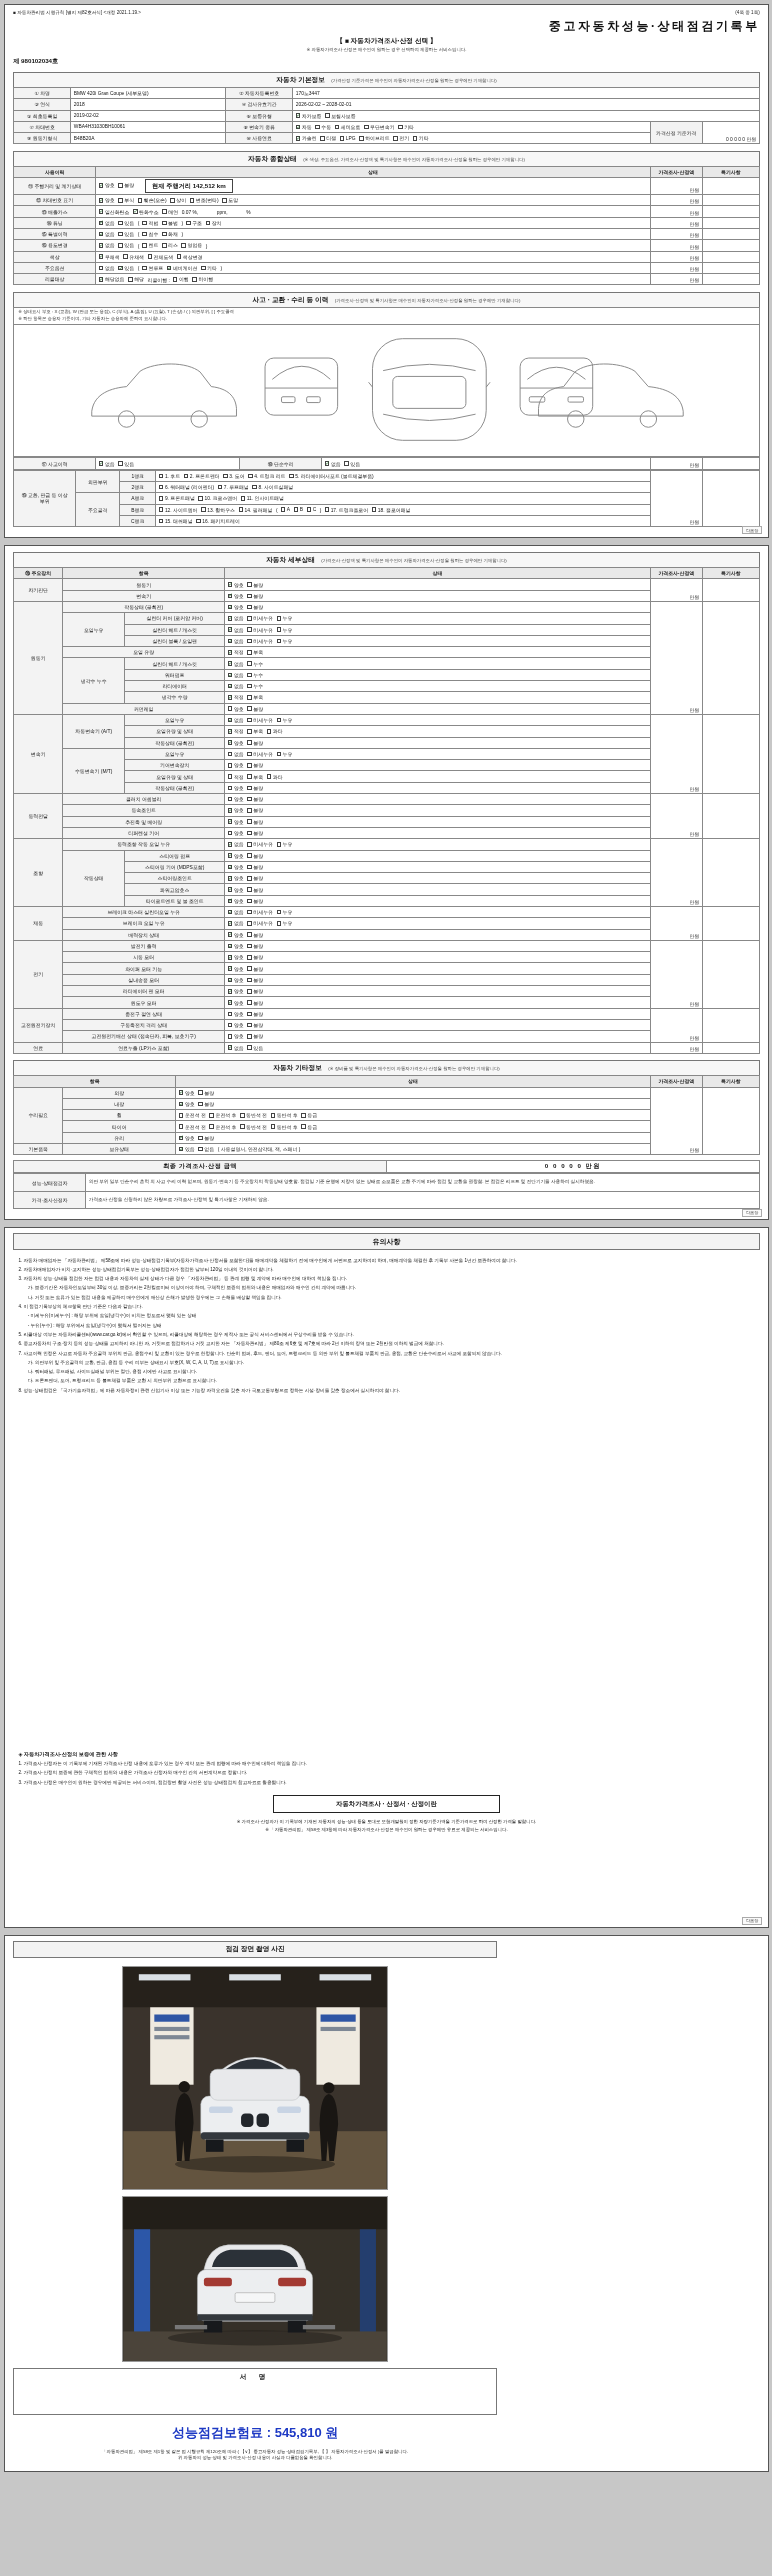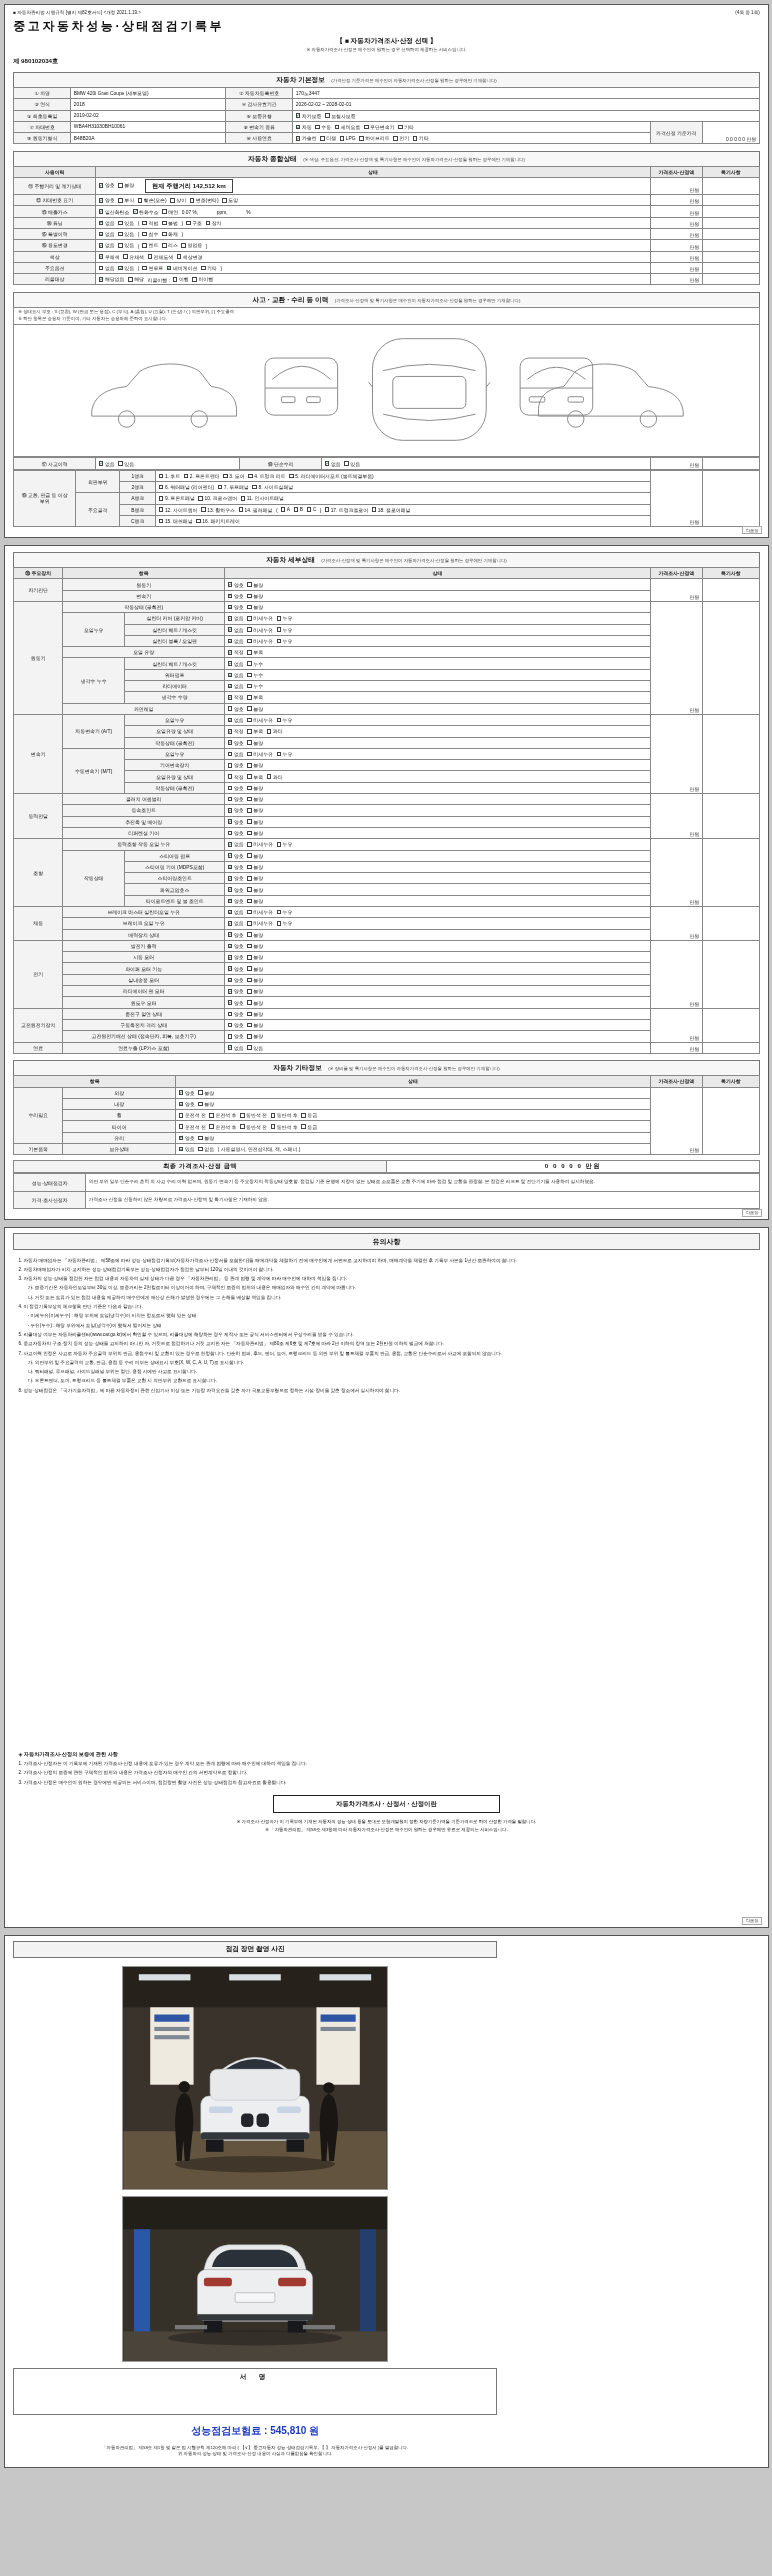--- a/index.html
+++ b/index.html
@@ -1,19 +1,19 @@
 <!DOCTYPE html>
 <html style="font-size:8.2px"><head>
 <meta charset="utf-8">
 <style>
 *{box-sizing:border-box;margin:0;padding:0}
 body{width:773px;background:#c7c7c7;font-family:"Liberation Sans","DejaVu Sans",sans-serif;color:#111}
 .block{width:765px;margin:4.1px auto 7.2px;background:#fff;border:0.5px solid #555;padding:5.2px 8.2px 9.3px;position:relative}
 .topline{display:flex;justify-content:space-between;font-size:4.6px;color:#222}
-.title{text-align:left;font-size:12px;font-weight:bold;letter-spacing:2.6px;margin-top:3.1px}
+.title{text-align:right;font-size:12px;font-weight:bold;letter-spacing:2.6px;margin-top:3.1px}
 .subtitle{text-align:center;font-size:6.7px;font-weight:bold;margin-top:2.1px}
 .subnote{text-align:center;font-size:4.4px;color:#333;margin-top:1px}
 .docno{font-size:6.2px;font-weight:bold;margin:4.1px 0 1px}
 .secbar{border:0.5px solid #777;border-bottom:0;background:#f7f7f7;text-align:center;padding:2.1px 1px;margin-top:6.2px}
 .sect{font-weight:bold;font-size:6.7px}
 .secn{font-size:4.4px;color:#444;margin-left:4.1px}
 table.frm{width:100%;border-collapse:collapse;table-layout:fixed}
 .frm th,.frm td{border:0.5px solid #888;padding:1px 2.6px;font-size:4.9px;vertical-align:middle;overflow:hidden;word-break:keep-all}
 .frm th{background:#f3f3f3;font-weight:normal;text-align:center}
 .frm th.hd{background:#e9e9e9;font-weight:bold}
@@ -41,21 +41,21 @@
 .warranty-items{padding:0 5.2px}
 .sanbox{width:227px;margin:9.3px auto 4.1px;border:1px solid #222;text-align:center;font-weight:bold;font-size:6.4px;padding:3.6px;background:#fff}
 .boxnotes{width:88%;margin:0 auto 5.2px}
 .boxnotes .nline{font-size:4.4px;text-align:center;margin-bottom:1px}
 .band{border:0.5px solid #777;background:#f3f3f3;text-align:center;font-weight:bold;font-size:6.7px;padding:2.6px}
 .dcol{width:484px}
 .photos{margin:8.2px auto 0;width:266px}
 .photo{border:0.5px solid #999;margin-bottom:6.2px;font-size:0;background:#333}
 .signbox{border:0.5px solid #777;height:47px;margin-top:5.2px;background:#fff}
 .signlabel{text-align:center;font-weight:bold;font-size:6.7px;padding-top:4.1px;letter-spacing:5.2px}
-.fee{color:#1d39c4;font-weight:bold;font-size:10px;text-align:center;margin:9.3px 0 6.2px}
+.fee{color:#1d39c4;font-weight:bold;font-size:13px;text-align:center;margin:9.3px 0 6.2px}
 .foot{font-size:4.4px;text-align:center;color:#222;line-height:6.7px}
 .blockA{min-height:526px}
 .blockC{min-height:701px}
 .blockD{min-height:510px}
 </style>
 </head>
 <body>
 
 <div class="block blockA">
   <div class="topline">

